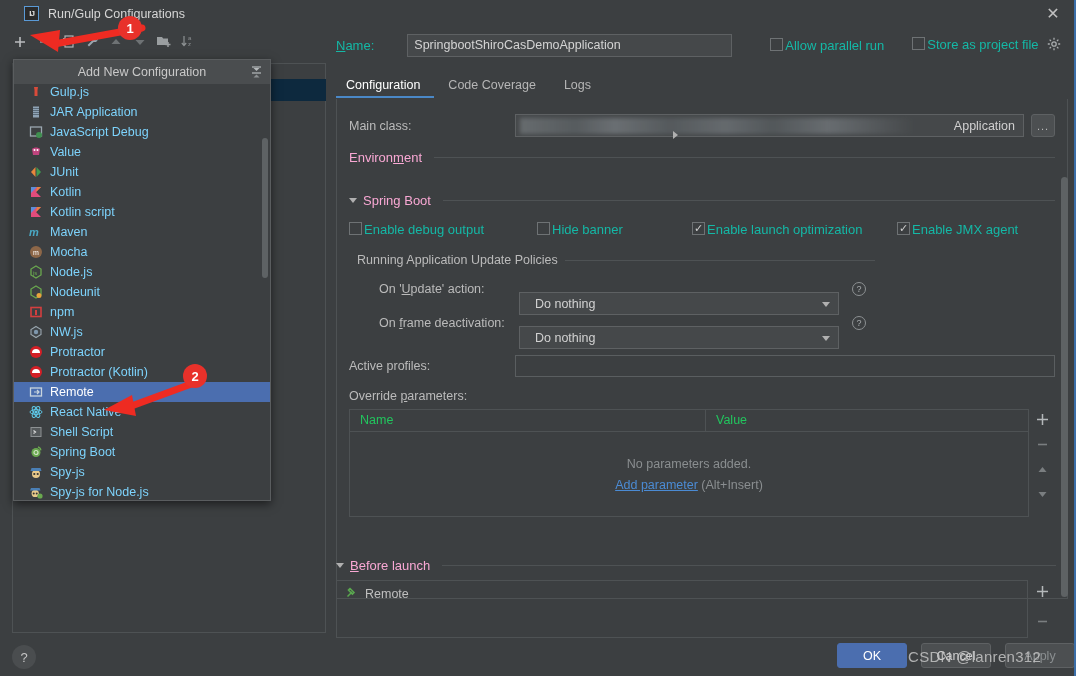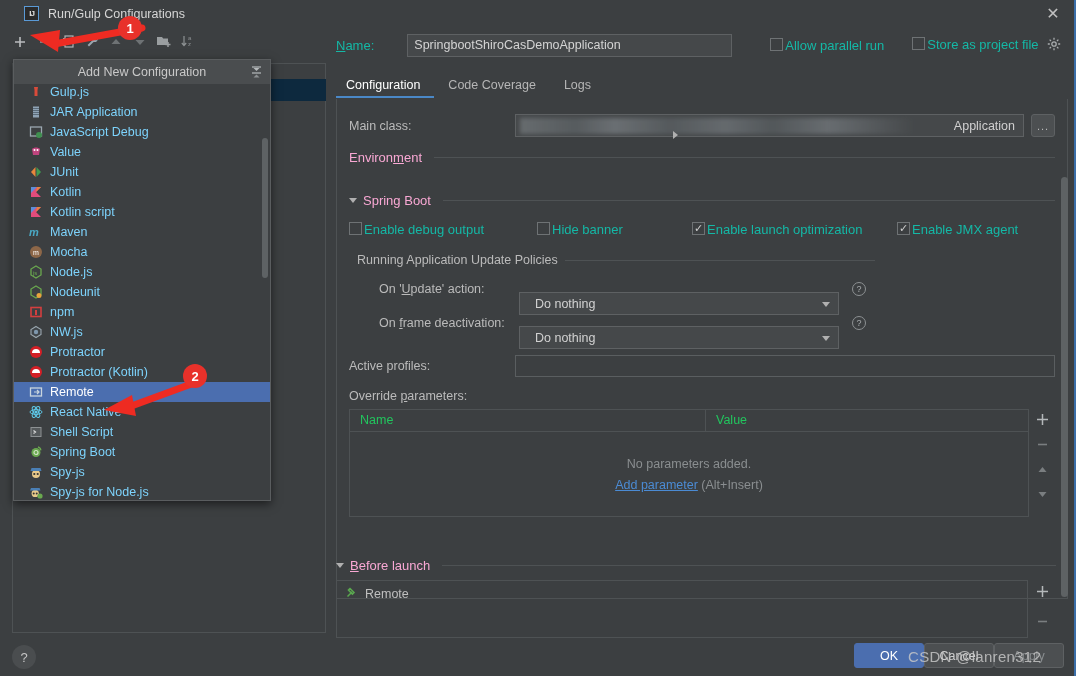--- a/index.html
+++ b/index.html
@@ -196,21 +196,21 @@
   .sb-ico { width:16px; height:14px; display:flex; align-items:center; justify-content:center; color:#9a9ea0; }
 
   
   .bl-sect { position:absolute; left:336px; top:558px; right:20px; }
   .bl-box { display:flex; margin-top:7px; }
   .bl-list { flex:1; border:1px solid #4e5254; height:58px; padding:5px 0 0 8px; }
   .bl-item { display:flex; align-items:center; gap:7px; font-size:12.5px; color:#c0c0c0; }
   .bl-side { width:28px; display:flex; flex-direction:column; align-items:center; padding-top:4px; gap:16px; }
 
   
-  .footer { position:absolute; right:12px; top:643px; display:flex; gap:0;align-items:flex-end; }
+  .footer { position:absolute; right:1px; top:643px; display:flex; gap:14px;align-items:flex-end; }
   .btn {
     width:70px; height:25px; border-radius:3px; font-size:12.5px;
     display:flex; align-items:center; justify-content:center;
     border:1px solid #5e6163; background:#4c4f51; color:#cfcfcf;
   }
   .btn.primary { background:#4b6eaf; border-color:#4b6eaf; color:#ffffff; width:70px; }
   .btn.disabled { color:#8a8e90; }
 
   
   .content-scroll {

